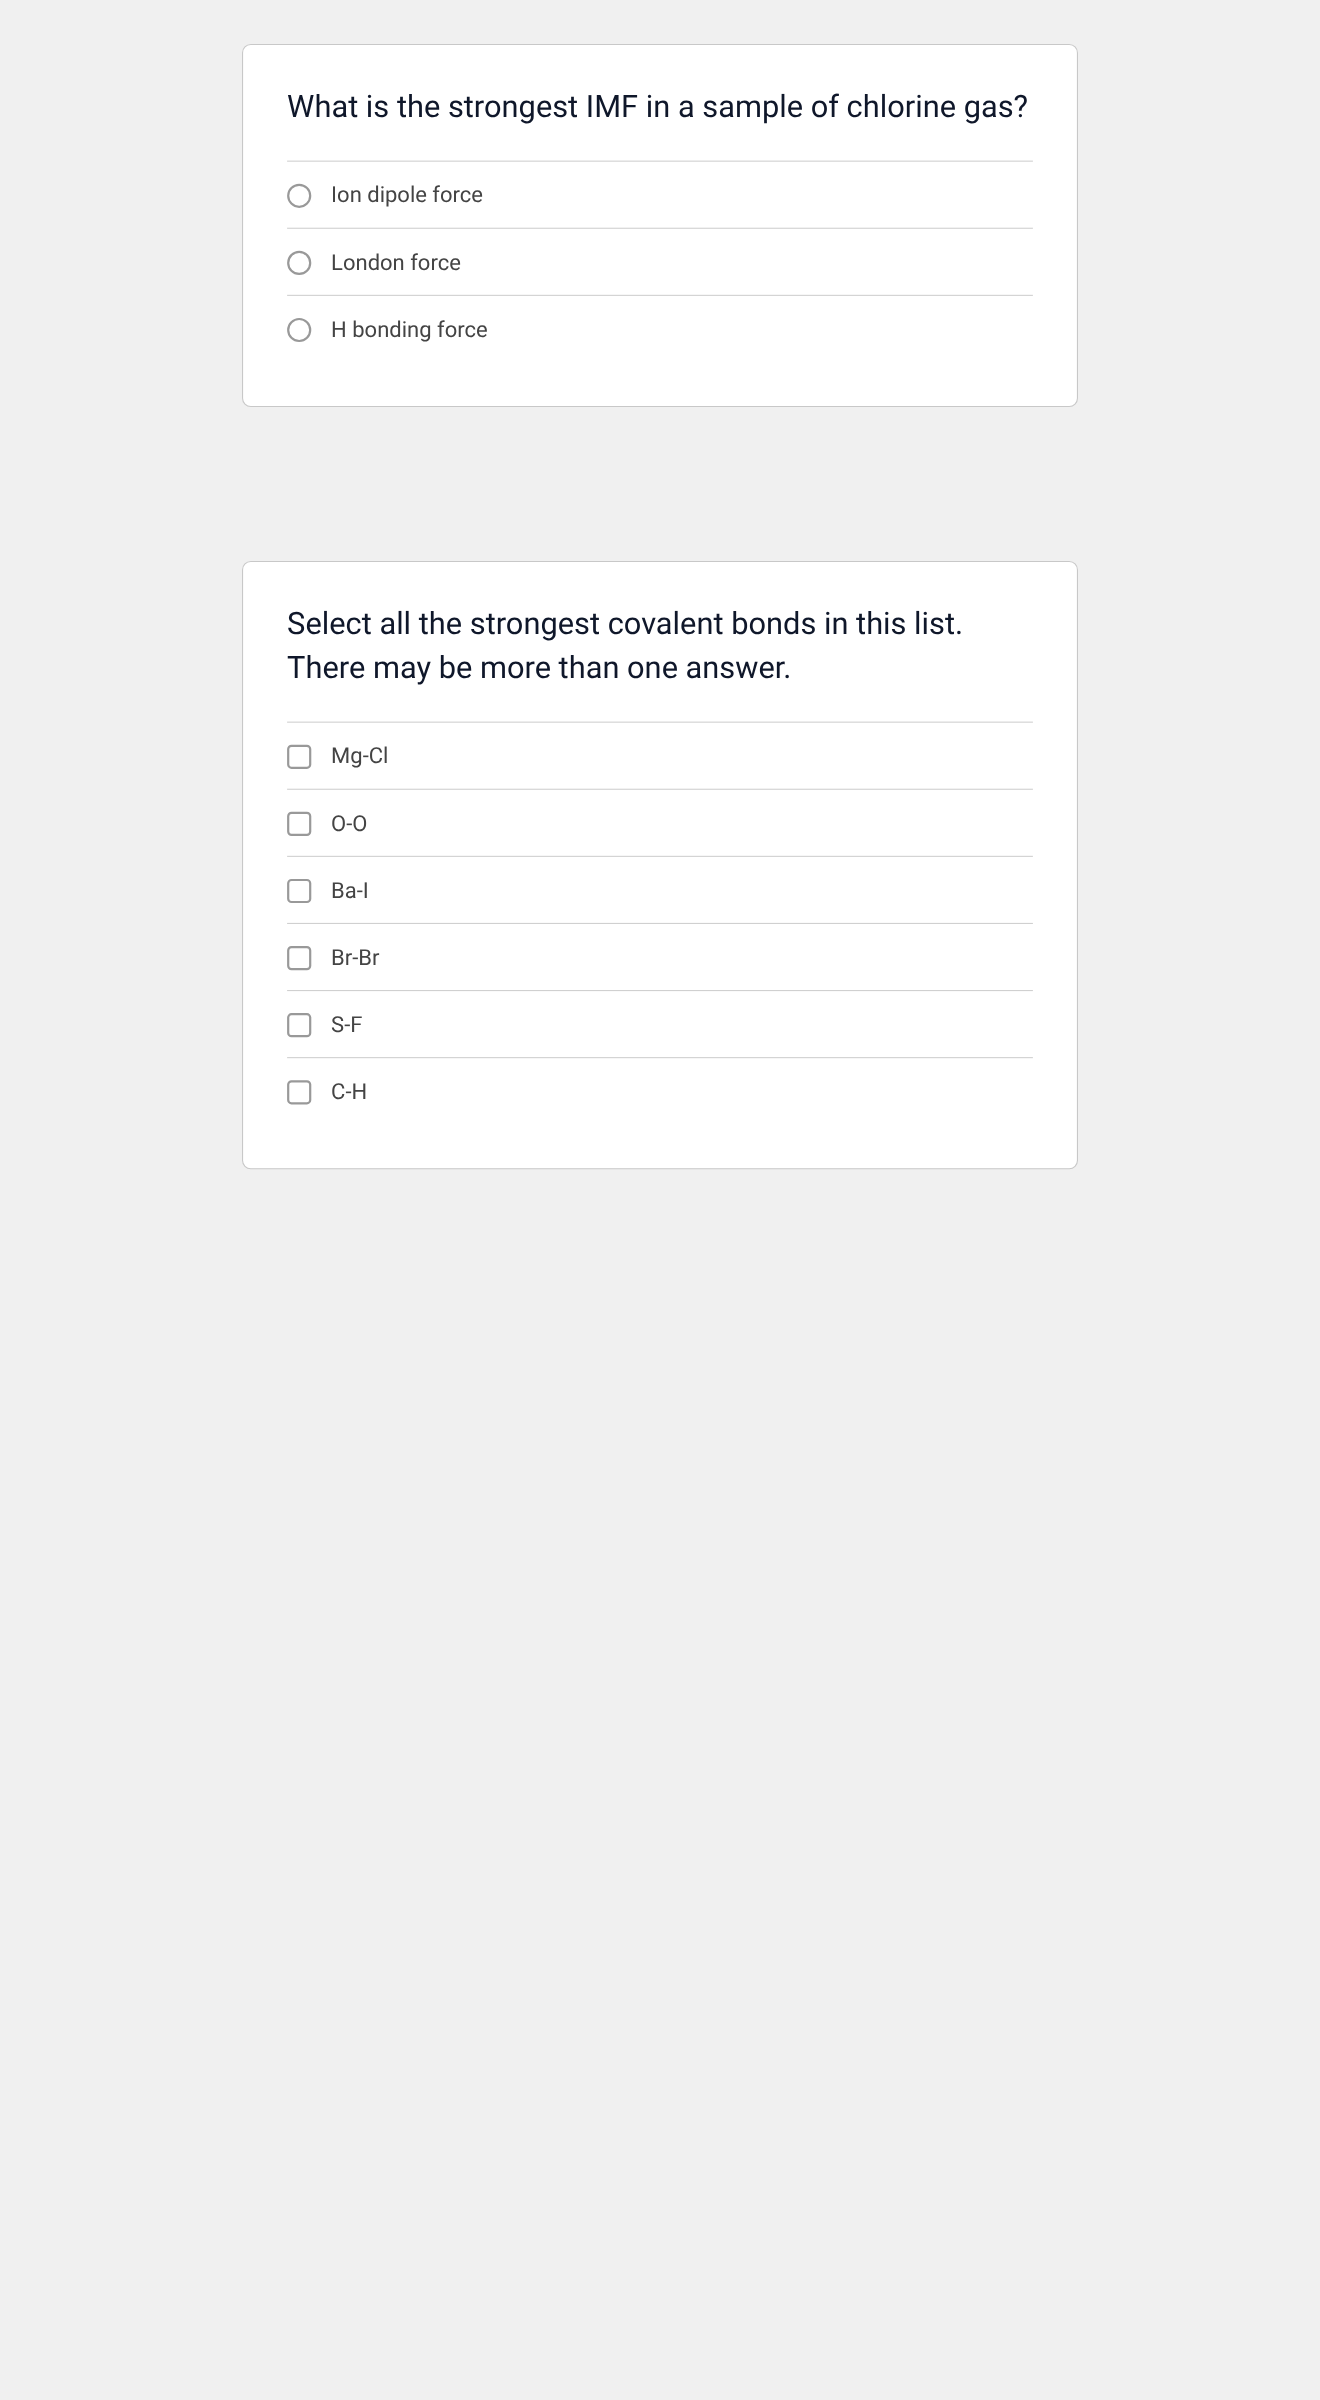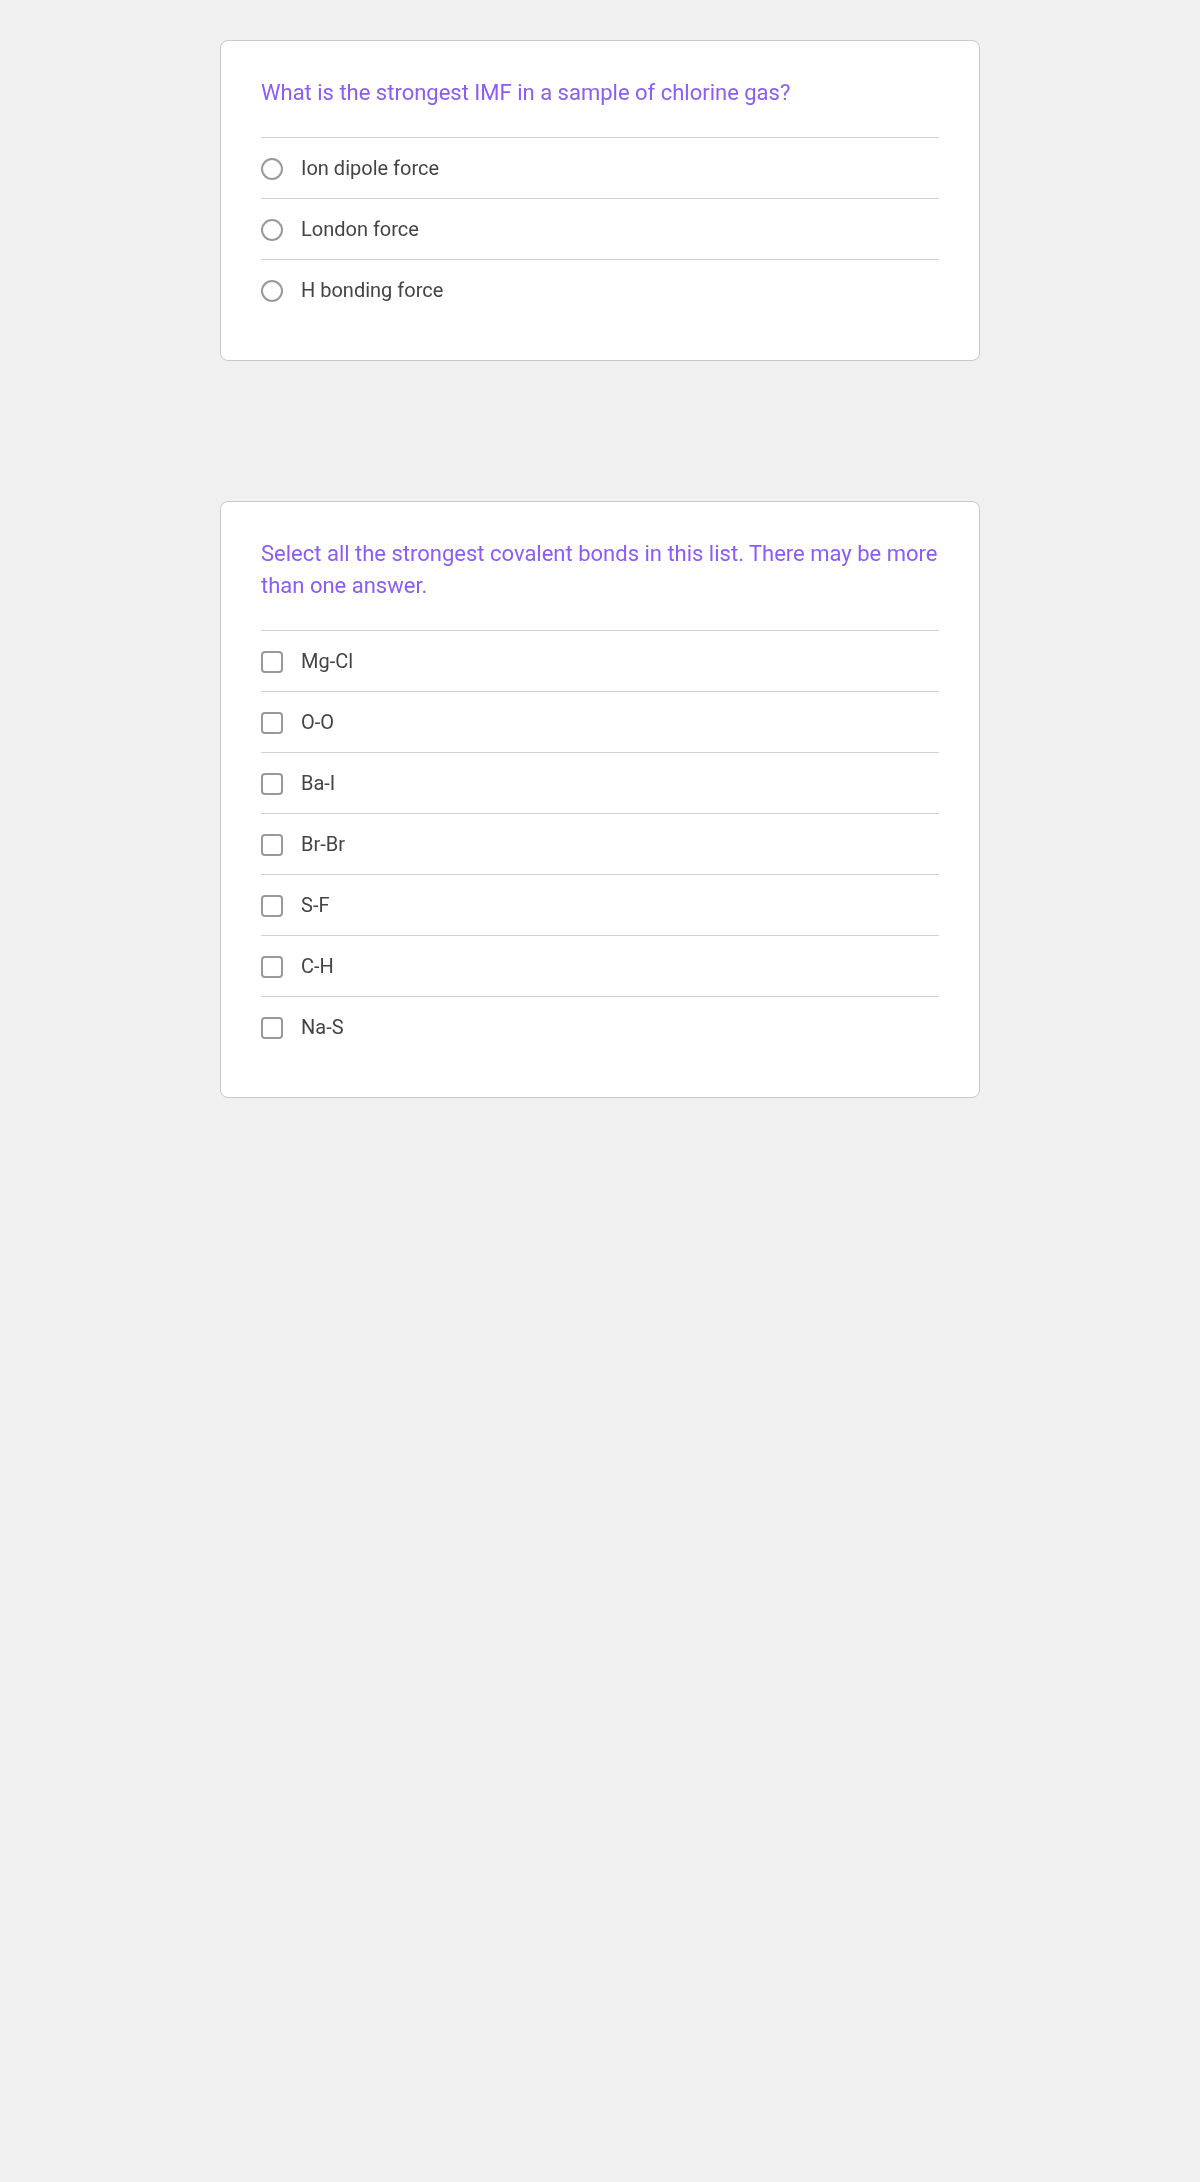--- a/index.html
+++ b/index.html
@@ -22,22 +22,22 @@
     .question-card {
       background: #ffffff;
       border: 1.5px solid #c8c8c8;
       border-radius: 8px;
       padding: 36px 40px 40px 40px;
       width: 760px;
       margin-bottom: 60px;
     }
 
     .question-text {
-      font-size: 22px;
-      color: #8b5cf6;
+      font-size: 28px;
+      color: #0f172a;
       line-height: 1.45;
       margin-bottom: 28px;
     }
 
     .options-divider {
       border: none;
       border-top: 1.5px solid #d0d0d0;
       margin-bottom: 0;
     }
 
@@ -139,17 +139,13 @@
   <div class="option-row">
     <div class="checkbox-square"></div>
     <span class="option-label">S-F</span>
   </div>
 
   <div class="option-row">
     <div class="checkbox-square"></div>
     <span class="option-label">C-H</span>
   </div>
 
-  <div class="option-row">
-    <div class="checkbox-square"></div>
-    <span class="option-label">Na-S</span>
-  </div>
 </div>
 
 </body></html>

